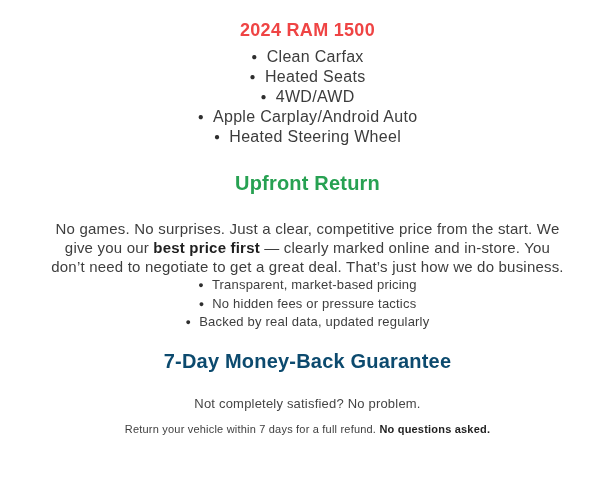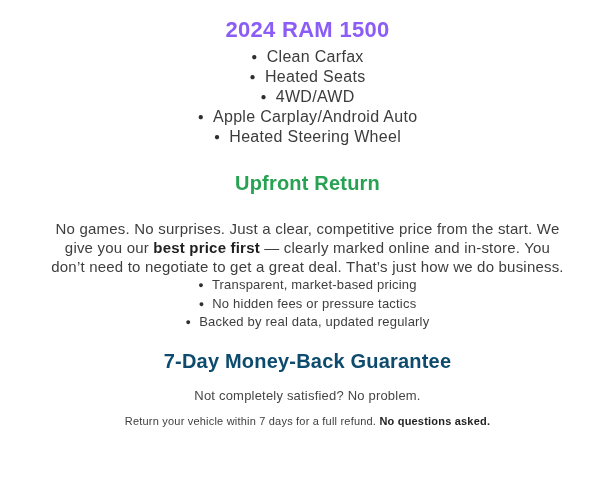--- a/index.html
+++ b/index.html
@@ -16,24 +16,24 @@
   }
   .page {
     width: 615px;
     height: 480px;
     padding-top: 21px;
     box-sizing: border-box;
     text-align: center;
   }
   .vehicle-title {
     margin: 0 0 8px 0;
-    font-size: 22px;
+    font-size: 18px;
     line-height: 18px;
     font-weight: 700;
-    color: #8b5cf6;
+    color: #ef4444;
     letter-spacing: 0.3px;
   }
   ul.plain-list {
     list-style: none;
     margin: 0;
     padding: 0;
   }
   .feature-list li {
     font-size: 16px;
     line-height: 20px;
@@ -77,21 +77,21 @@
   .sub-bullet-list li {
     font-size: 13px;
     line-height: 18.6px;
     color: #3e3e3e;
     letter-spacing: 0.2px;
   }
   .guarantee-heading {
     margin-top: 19px;
   }
   .satisfied-line {
-    margin: 14px 0 0 0;
+    margin: 22px 0 0 0;
     font-size: 13px;
     line-height: 19px;
     color: #454545;
     letter-spacing: 0.2px;
   }
   .closing {
     margin: 7px 0 0 0;
     font-size: 11px;
     line-height: 19px;
     color: #3e3e3e;

